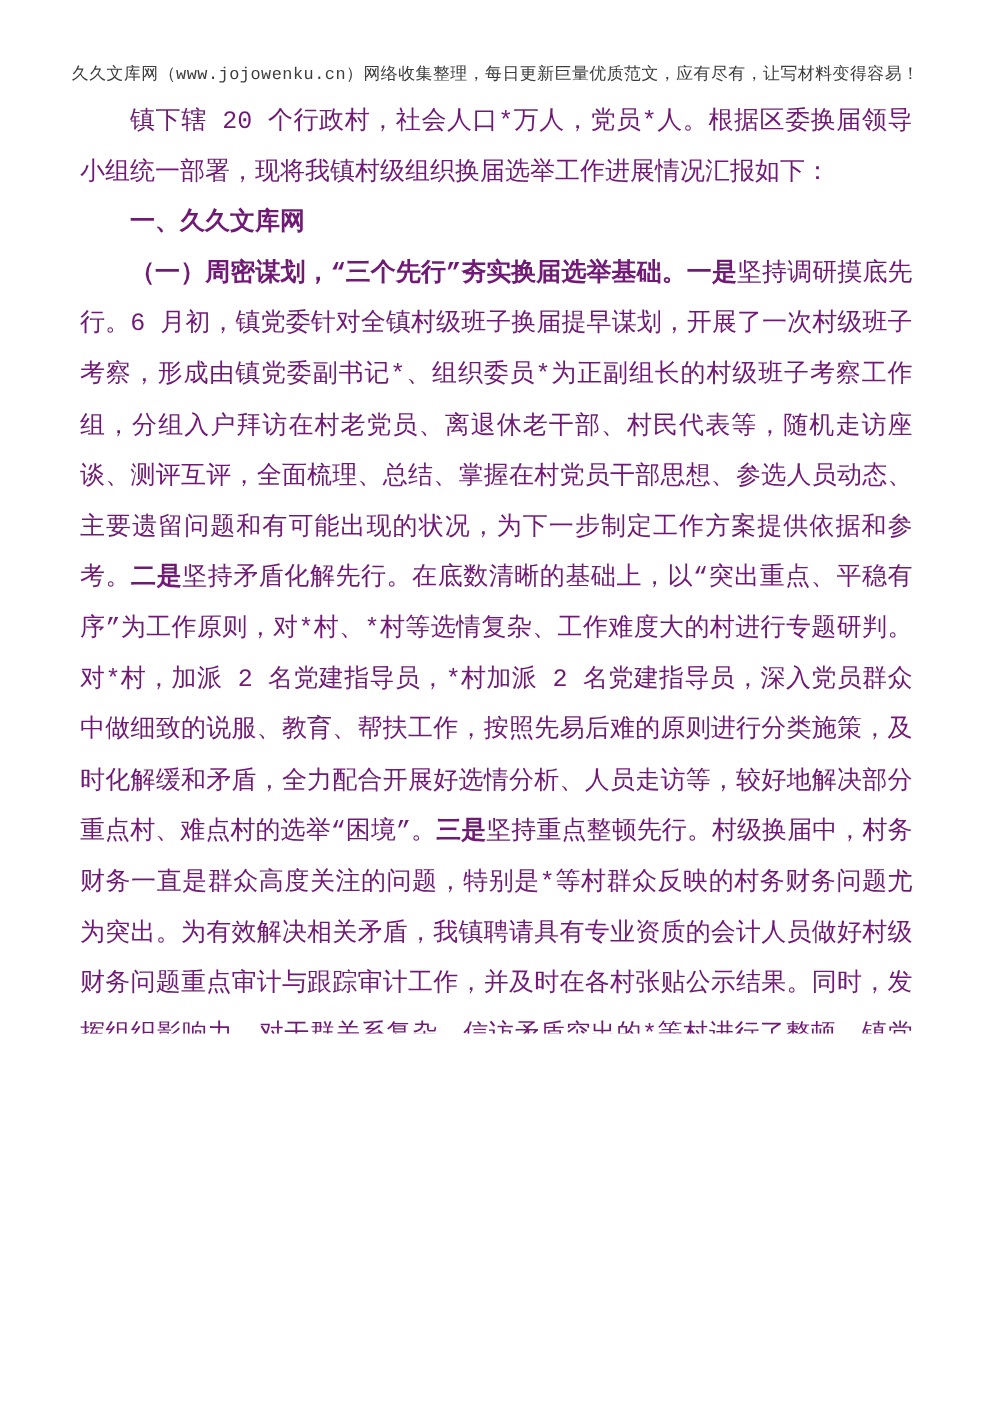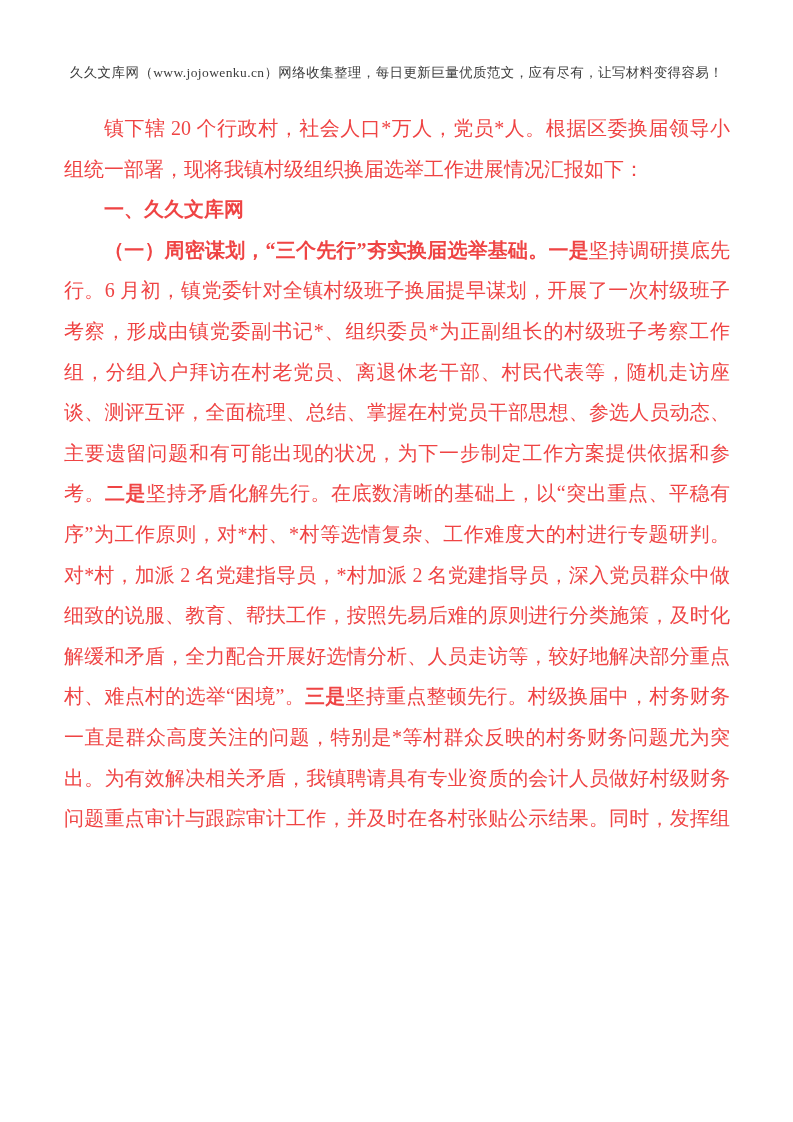--- a/index.html
+++ b/index.html
@@ -3,42 +3,41 @@
 <meta charset="utf-8">
 <style>
   * { box-sizing: border-box; }
   html, body { margin: 0; padding: 0; background: #ffffff; }
   .page {
     position: relative;
     width: 793px;
     height: 827px;
     background: #ffffff;
     overflow: hidden;
-    font-family: Liberation Serif, serif;
-    margin-top: 14px;
+    font-family: Liberation Mono, monospace;
   }
   .doc-header {
     position: absolute;
     top: 50px;
     left: 40px;
     right: 40px;
     text-align: center;
     font-size: 13.5px;
     color: #3c3c3c;
     letter-spacing: 0.4px;
     white-space: nowrap;
   }
   .doc-content {
     position: absolute;
-    top: 94px;
+    top: 78px;
     left: 64px;
     width: 666px;
     font-size: 20px;
     line-height: 40.6px;
-    color: #ef4444;
+    color: #701a75;
     text-align: justify;
     text-justify: inter-ideograph;
   }
   .doc-content p {
     margin: 0;
     padding: 0;
     text-indent: 2em;
   }
   .doc-content p.heading {
     font-weight: bold;

